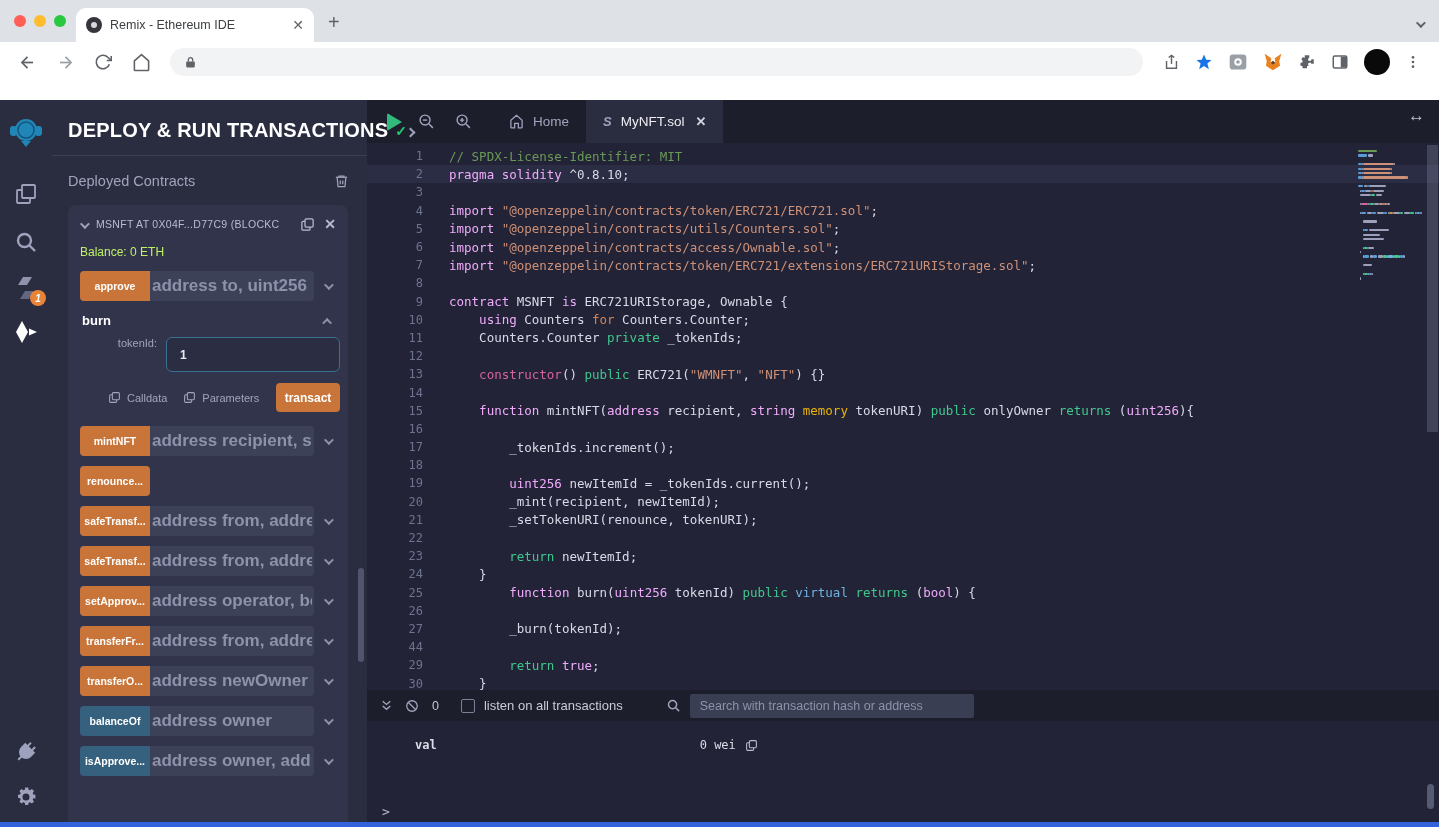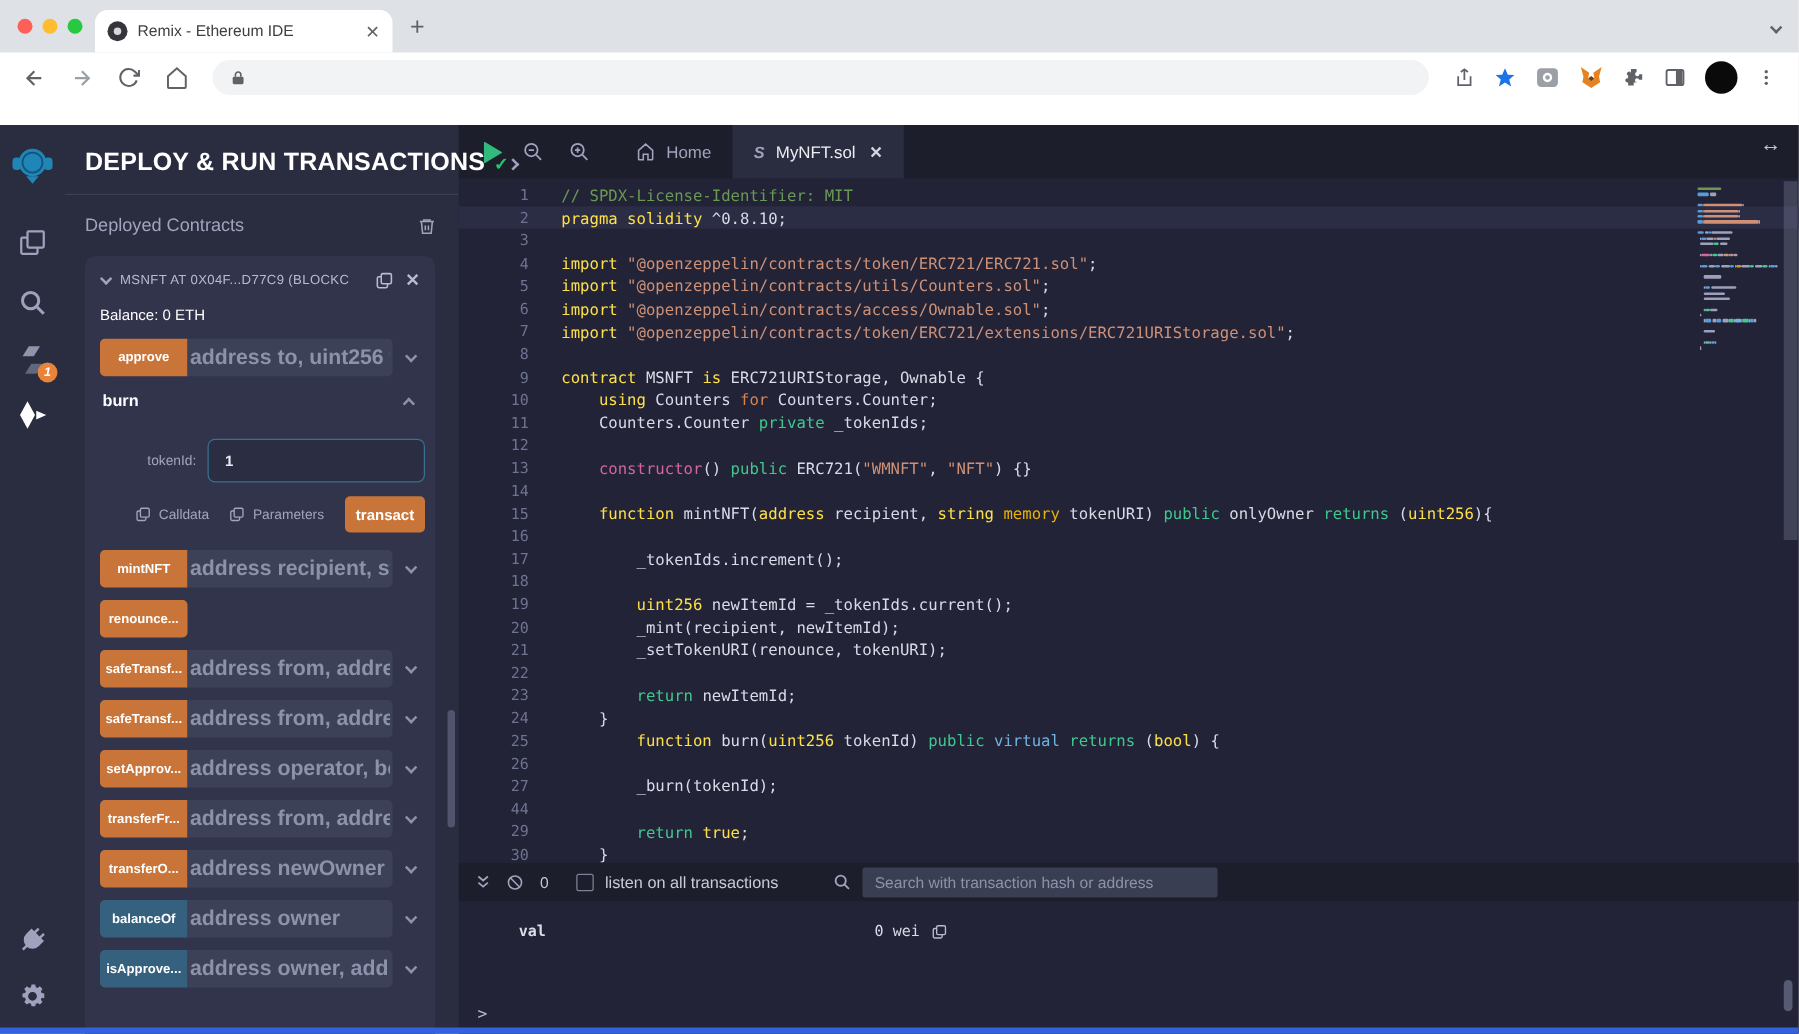--- a/index.html
+++ b/index.html
@@ -49,21 +49,21 @@
   .panel-title { font-size:20px; font-weight:bold; color:#fff; letter-spacing:.2px; white-space:nowrap; }
   .check { color:#27c76f; font-weight:bold; margin-left:7px; font-size:14px; }
   .panel-chev-r { margin-left:auto; color:#9fa2bd; }
   .deployed-row { display:flex; align-items:center; padding:17px 18px 10px 16px; color:#a2a3bd; font-size:14.5px; }
   .trash { margin-left:auto; color:#a2a3bd; }
 
   .contract-card { margin:6px 19px 0 16px; background:#32344c; border-radius:8px 8px 0 0; flex:1; overflow:hidden; }
   .card-header { display:flex; align-items:center; height:38px; padding:0 12px; gap:9px; }
   .card-title { flex:1; font-size:10.5px; color:#b9bccf; letter-spacing:.3px; white-space:nowrap; overflow:hidden; }
   .card-close { color:#b9bccf; font-size:14px; font-weight:bold; }
-  .balance { padding:2px 12px 12px; font-size:12px; color:#ffffff; }
+  .balance { padding:2px 12px 12px; font-size:12px; color:#bef264; }
 
   .fn-row { display:flex; align-items:center; margin:0 8px 10px 12px; }
   .fn-btn { min-width:70px; max-width:70px; height:30px; border:none; border-radius:4px; color:#fff;
     font-size:10.5px; font-weight:bold; font-family:Liberation Sans, sans-serif; overflow:hidden; white-space:nowrap; }
   .fn-btn.orange { background:#c97539; }
   .fn-btn.blue { background:#35617e; }
   .fn-btn.joined { border-radius:4px 0 0 4px; }
   .fn-input { flex:1; height:30px; min-width:0; background:#3d4157; border:none; border-radius:0 4px 4px 0;
     padding:0 2px; font-size:17px; color:#c6c9da; font-family:inherit;font-weight:bold; }
   .fn-input::placeholder { color:#8d92ab; }
@@ -71,21 +71,21 @@
 
   .chev { display:inline-block; width:7px; height:7px; border-right:2px solid currentColor;
     border-bottom:2px solid currentColor; }
   .chev.down { transform:rotate(45deg) translateY(-2px); }
   .chev.up { transform:rotate(-135deg) translateY(-2px); }
   .chev.right { transform:rotate(-45deg); }
 
   .burn-block { margin:0 8px 14px 12px; }
   .burn-head { display:flex; align-items:center; color:#fff; font-weight:bold; font-size:13px; padding:2px 8px 0 2px; }
   .burn-head .chevwrap { margin-left:auto; color:#8d92ab; }
-  .burn-param { display:flex; align-items:center; margin-top:23px; }
+  .burn-param { display:flex; align-items:flex-start; margin-top:9px; }
   .burn-param-label { width:86px; text-align:right; padding-right:9px; color:#a2a3bd; font-size:11px; }
   .burn-input { flex:1; height:35px; min-width:0; background:#2b2e42; border:1px solid #38708f; border-radius:6px;
     color:#e8e8f0; font-size:12px; font-weight:bold; padding:0 13px; font-family:inherit; }
   .burn-actions { display:flex; align-items:center; margin-top:11px; padding-left:28px; }
   .copy-label { display:flex; align-items:center; gap:6px; color:#a2a3bd; font-size:11px; margin-right:16px; }
   .transact-btn { margin-left:auto; width:64px; height:29px; background:#c97539; border:none; border-radius:4px;
     color:#fff; font-size:12px; font-weight:bold; font-family:inherit; }
   .panel-scroll { position:absolute; right:3px; top:468px; width:6px; height:94px; background:#51546c; border-radius:3px; }
 
   
@@ -100,21 +100,21 @@
   .etab-close { color:#d4d5e0; font-weight:bold; font-size:13px; margin-left:2px; }
   .expand-ic { margin-left:auto; padding:6px 14px 0 0; color:#c0c2d2; font-size:17px; font-weight:bold; }
 
   
   .editor { flex:1; background:#222336; position:relative; overflow:hidden; padding-top:4px;
     font-family:"DejaVu Sans Mono", monospace; font-size:12.5px; }
   .code-line { display:flex; height:18.2px; align-items:center; white-space:pre; }
   .code-line.hl { background:#2b2d44; }
   .line-num { width:56px; text-align:right; color:#6e7391; flex-shrink:0; font-size:12px; }
   .line-text { padding-left:26px; color:#d9dae8; }
-  .t-com{color:#6a9955;} .t-kw{color:#fde047;} .t-str{color:#ce9178;} .t-grn{color:#41c88e;}
+  .t-com{color:#6a9955;} .t-kw{color:#f0abfc;} .t-str{color:#ce9178;} .t-grn{color:#41c88e;}
   .t-mag{color:#d6659b;} .t-org{color:#d78451;} .t-yel{color:#eab308;margin-top:38px;} .t-lbl{color:#6fb3e0;}
 
   .minimap { position:absolute; top:6px; right:17px; width:64px; }
   .mm-line { height:4.4px; display:flex; align-items:center; }
   .mm-seg { height:2.2px; border-radius:1px; }
   .editor-scroll { position:absolute; top:2px; right:1px; width:11px; height:287px;
     background:rgba(130,135,160,.33); }
 
   
   .terminal { height:137px; flex-shrink:0; display:flex; flex-direction:column; background:#222336; }

